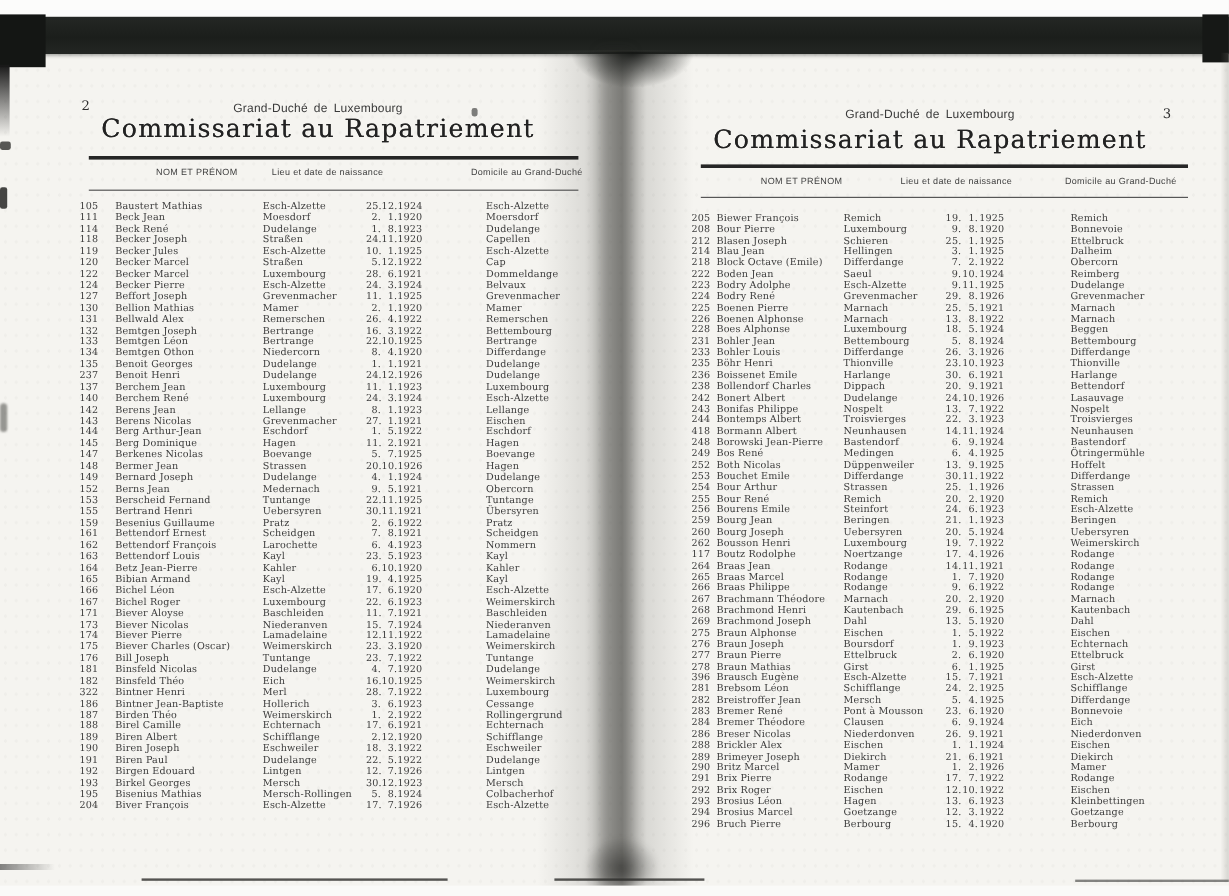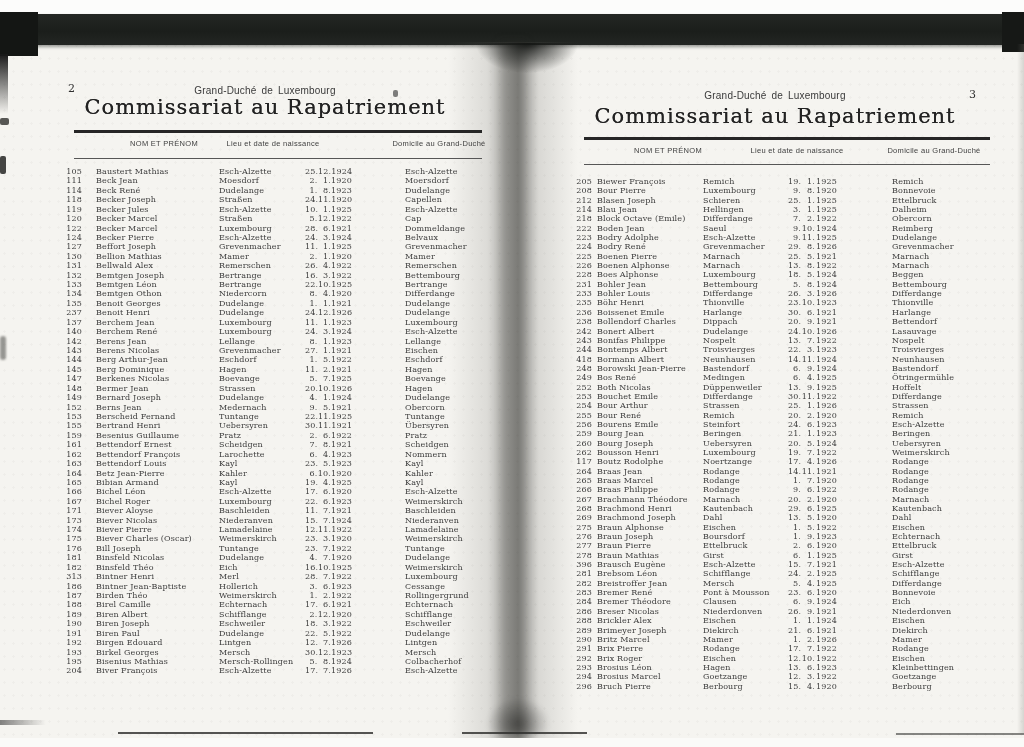--- a/index.html
+++ b/index.html
@@ -584,21 +584,21 @@
           <span class="c-name">Binsfeld Théo</span>
           <span class="c-place">Eich</span>
           <span class="c-date">
             <span class="dd">16.</span>
             <span class="dm">10.</span>
             <span class="dy">1925</span>
           </span>
           <span class="c-dom">Weimerskirch</span>
         </div>
         <div class="row">
-          <span class="c-num">313</span>
+          <span class="c-num">322</span>
           <span class="c-name">Bintner Henri</span>
           <span class="c-place">Merl</span>
           <span class="c-date">
             <span class="dd">28.</span>
             <span class="dm">7.</span>
             <span class="dy">1922</span>
           </span>
           <span class="c-dom">Luxembourg</span>
         </div>
         <div class="row">

